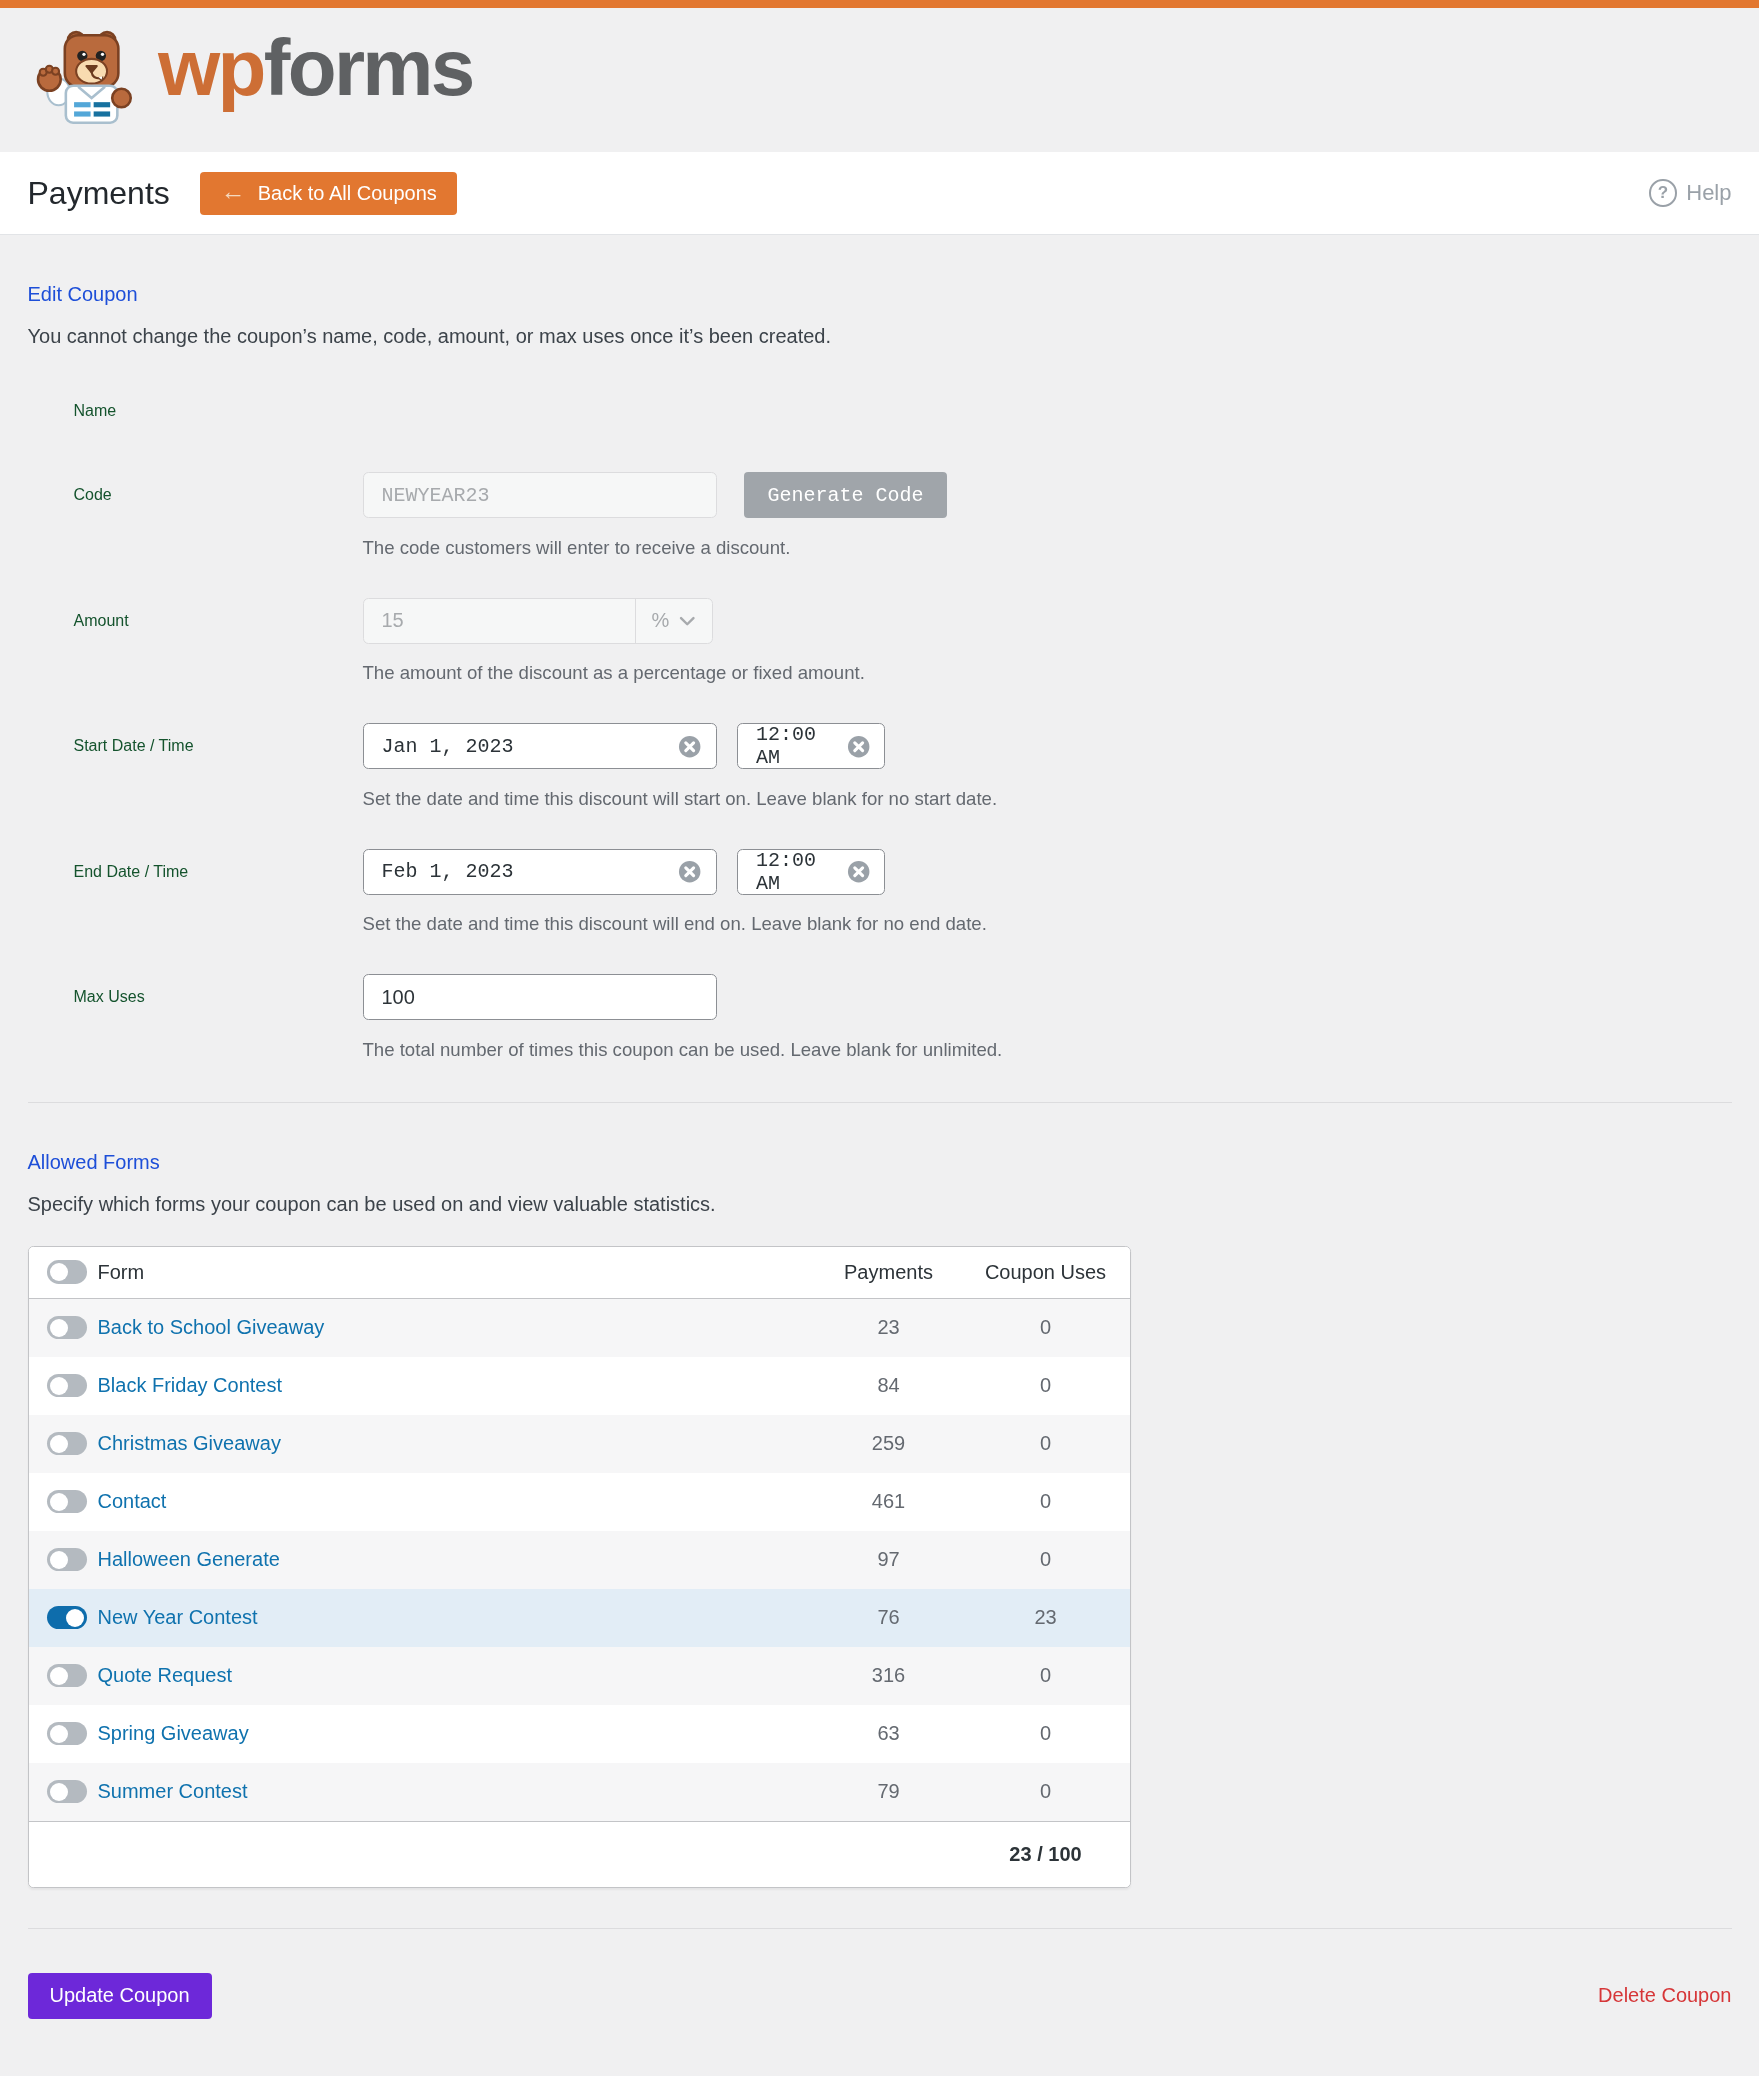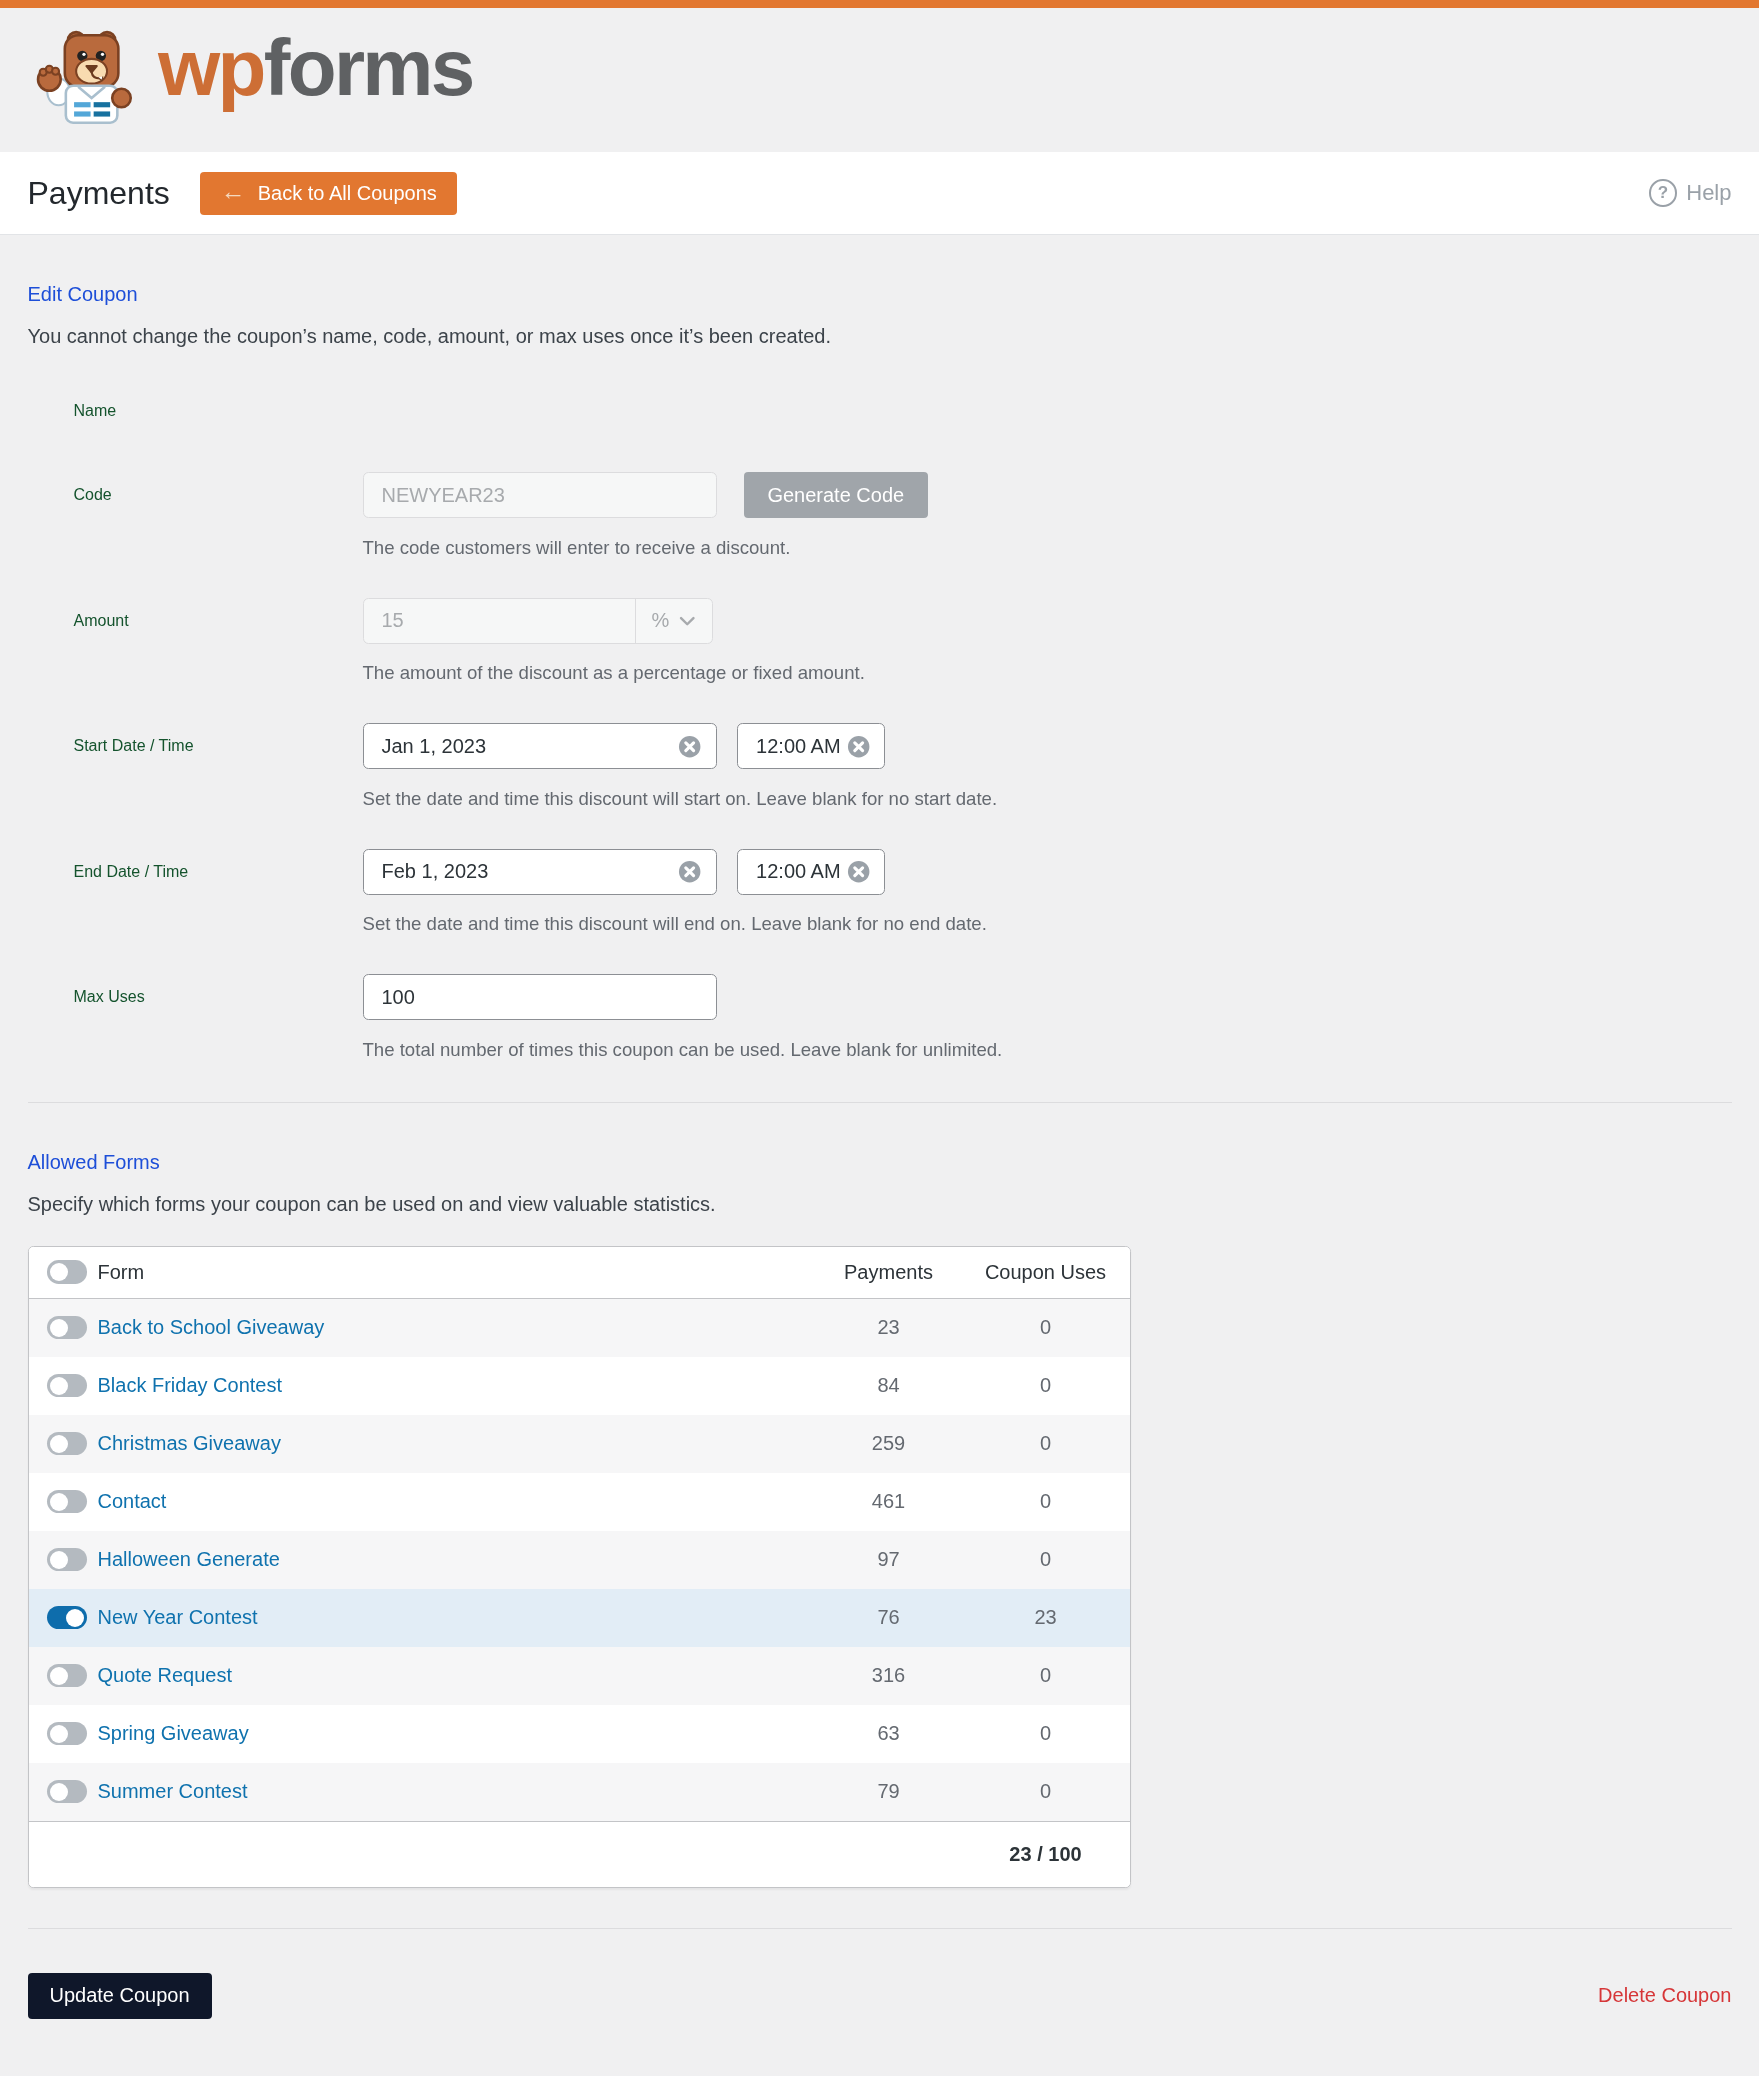--- a/index.html
+++ b/index.html
@@ -32,21 +32,21 @@
 
   
   .content{padding:0 27.5px 29px;}
   .section-title{font-size:20px;font-weight:400;color:#1d4ed8;margin:44px 0 0;line-height:30px;}
   .section-desc{font-size:20px;color:#3c434a;margin:13.7px 0 0;line-height:27.5px;}
 
   .form-rows{margin-top:38px;}
   .form-row{display:flex;margin-bottom:38px;}
   .frow-label{width:289px;font-size:16px;color:#14532d;line-height:46px;margin-left:46px;}
   .frow-field{flex:1;}
-  .input-line{display:flex;align-items:flex-start;}
+  .input-line{display:flex;align-items:flex-start;font-family:Liberation Mono, monospace;}
   .gap40{gap:27.5px;}
   .gap30{gap:20.6px;}
 
   .input{height:46px;border:1.4px solid #8c8f94;border-radius:5.5px;background:#fff;font-size:20px;color:#2c3338;
     padding:0 18px;display:flex;align-items:center;font-family:inherit;}
   input.input{display:inline-block;line-height:43px;}
   .w-name{width:561px;}
   .w-std{width:354px;}
   .w-time{width:148px;}
   .input.disabled, input.input:disabled{background:#f6f7f7;border-color:#dcdcde;color:#a7aaad;}
@@ -79,21 +79,21 @@
   .cell-uses{width:168px;text-align:center;color:#646970;}
   .t-footer .total{margin-left:auto;width:168px;text-align:center;font-weight:700;color:#2c3338;font-size:20px;}
 
   .toggle{width:40px;height:23.4px;border-radius:11.7px;background:#b4bac0;position:relative;border:none;padding:0;cursor:pointer;flex:0 0 auto;}
   .toggle .knob{position:absolute;top:2.7px;left:2.7px;width:18px;height:18px;border-radius:50%;background:#fff;}
   .toggle.on{background:#0e6dac;}
   .toggle.on .knob{left:auto;right:2.7px;}
 
   
   .actions{margin-top:44px;display:flex;align-items:center;}
-  .update-btn{height:46px;padding:0 22px;background:#0f172a;color:#fff;border:none;border-radius:4.1px;
+  .update-btn{height:46px;padding:0 22px;background:#6d28d9;color:#fff;border:none;border-radius:4.1px;
     font-size:20px;font-weight:500;font-family:inherit;cursor:pointer;}
   .delete-link{margin-left:auto;color:#d63638;font-size:20px;text-decoration:none;cursor:pointer;}
 </style>
 </head>
 <body>
 
 <div class="topbar"></div>
 
 <div class="logo-band">
   <div class="logo">

